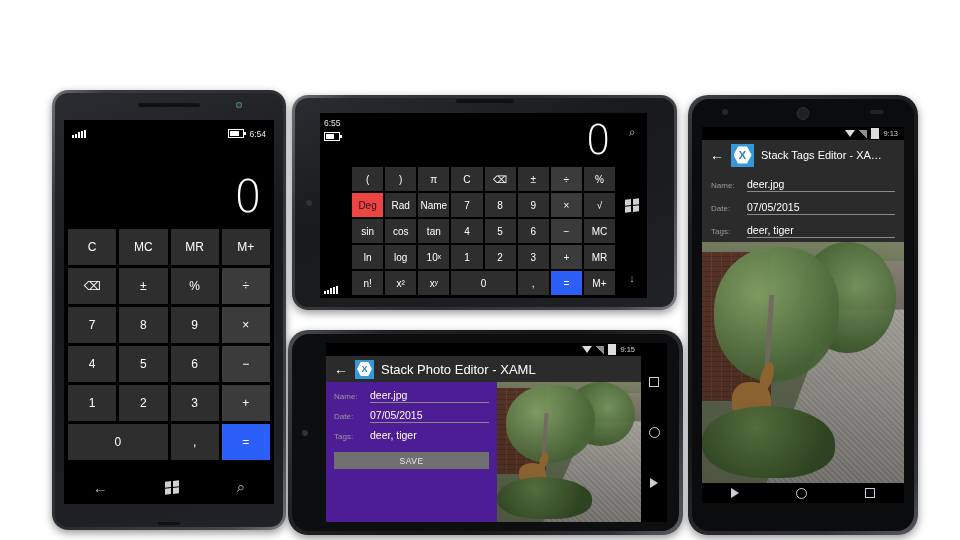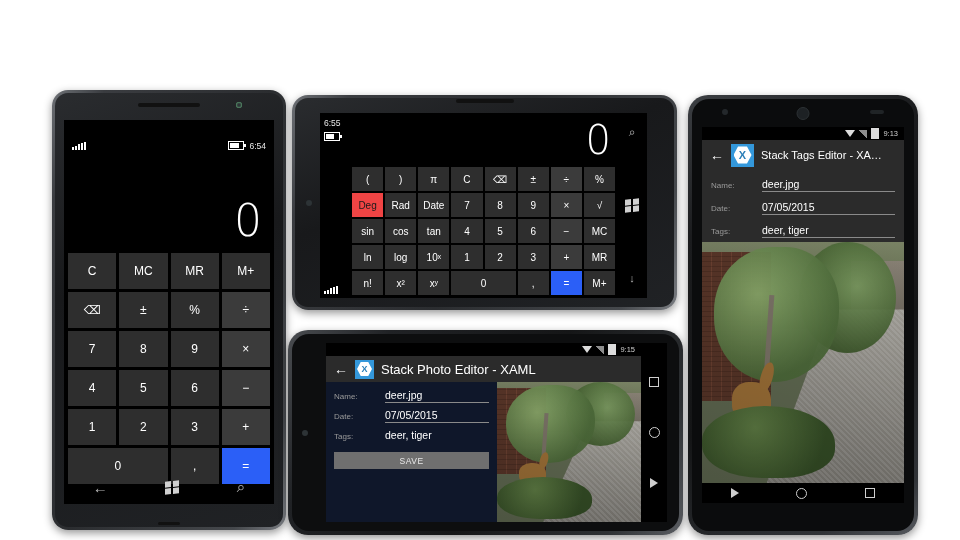--- a/index.html
+++ b/index.html
@@ -36,21 +36,21 @@
   .wp-speaker{
     position:absolute;left:50%;top:13px;transform:translateX(-50%);
     width:62px;height:4px;border-radius:2px;background:#111;
   }
   .wp-cam{position:absolute;right:44px;top:12px;width:6px;height:6px;border-radius:50%;
     background:#2d3336;box-shadow:inset 0 0 2px #8fa;}
   .wp-chin{position:absolute;left:50%;bottom:5px;transform:translateX(-50%);
     width:22px;height:3px;border-radius:2px;background:#111;}
 
   .wp-status{height:15px;display:flex;align-items:center;justify-content:space-between;
-    padding:18px 8px;color:#fff;font-size:8px;}
+    padding:6px 8px;color:#fff;font-size:8px;}
   .sigbars{display:inline-flex;align-items:flex-end;gap:1px;height:8px;}
   .sigbars i{display:block;width:2px;background:#fff;}
   .sigbars i:nth-child(1){height:3px}.sigbars i:nth-child(2){height:4px}
   .sigbars i:nth-child(3){height:6px}.sigbars i:nth-child(4){height:7px}
   .sigbars i:nth-child(5){height:8px}
   .st-right{display:flex;align-items:center;gap:5px;}
   .battery{position:relative;width:14px;height:7px;border:1px solid #fff;}
   .battery::after{content:"";position:absolute;right:-3px;top:1.5px;width:2px;height:3px;background:#fff;}
   .battery i{position:absolute;left:1px;top:1px;bottom:1px;width:60%;background:#fff;}
   .clock{font-size:8.5px;color:#e8e8e8;}
@@ -95,41 +95,41 @@
   #wp-landscape .keypad .key{font-size:10px;}
   .key.sel{background:#ef4444;color:#1a1a1a;}
   .wpl-right{width:30px;display:flex;flex-direction:column;align-items:center;
     justify-content:space-between;padding:12px 0 14px;color:#b0b0b0;font-size:12px;}
 
   
   #andr-landscape{left:288px;top:330px;width:395px;height:205px;}
   #andr-landscape .bezel{border-radius:20px;
     background:linear-gradient(120deg,#4a4d51,#202225 20%,#151617 55%,#2e3134 85%,#5b5e63);}
   #andr-landscape .bezel-inner{inset:4px;border-radius:17px;background:#0d0e0f;}
-  #andr-landscape .screen{left:38px;top:13px;right:16px;bottom:13px;background:#0f172a;}
+  #andr-landscape .screen{left:38px;top:13px;right:16px;bottom:13px;background:#4c1d95;}
   .and-l-wrap{display:flex;height:100%;}
   .and-l-content{flex:1;display:flex;flex-direction:column;min-width:0;}
   .and-statusbar{height:13px;background:#000;display:flex;align-items:center;
     justify-content:flex-end;gap:4px;padding-right:6px;color:#cfcfcf;font-size:7.5px;}
   .wifi-ico{width:0;height:0;border-left:5px solid transparent;border-right:5px solid transparent;
     border-top:7px solid #dcdcdc;}
   .sig-ico{width:8px;height:8px;background:linear-gradient(225deg,#8d8d8d 50%,transparent 50%);}
   .bat-ico{position:relative;width:6px;height:9px;border:1px solid #dcdcdc;background:#dcdcdc;}
   .and-appbar{height:26px;background:#2b2b2b;display:flex;align-items:center;gap:7px;padding:0 8px;}
   .and-back{color:#fff;font-size:14px;line-height:1;}
   .xlogo{width:19px;height:19px;background:#3498db;display:flex;align-items:center;
     justify-content:center;flex:0 0 auto;}
   .xhex{width:15px;height:15px;background:#fff;
     clip-path:polygon(25% 3%,75% 3%,100% 50%,75% 97%,25% 97%,0% 50%);
     display:flex;align-items:center;justify-content:center;
     color:#2c7fb8;font-size:9px;font-weight:bold;line-height:1;}
   .and-title{color:#fff;font-size:13px;white-space:nowrap;overflow:hidden;text-overflow:ellipsis;}
   .and-body{flex:1;display:flex;min-height:0;}
   .and-form{flex:1.08;padding:7px 8px 5px;display:flex;flex-direction:column;gap:6px;min-width:0;}
-  .frow{display:flex;align-items:baseline;gap:21px;}
+  .frow{display:flex;align-items:baseline;gap:6px;}
   .flabel{color:#9a9a9a;font-size:8px;width:30px;flex:0 0 auto;}
   .fvalue{flex:1;color:#fff;font-size:10.5px;border-bottom:1px solid #8a8a8a;padding-bottom:1px;}
   .fvalue.nb{border-bottom:none;}
   .savebtn{margin-top:4px;height:17px;background:#6f6f6f;color:#e9e9e9;font-size:8.5px;
     display:flex;align-items:center;justify-content:center;letter-spacing:.5px;}
   .and-photo{flex:1;min-width:0;}
   .and-nav-v{width:26px;background:#000;display:flex;flex-direction:column;
     align-items:center;justify-content:space-around;padding:14px 0;}
   .and-nav-h{height:20px;background:#000;display:flex;align-items:center;justify-content:space-around;}
   .nv-sq{width:8px;height:8px;border:1.4px solid #cfcfcf;}
@@ -287,21 +287,21 @@
               <div class="key">(</div>
               <div class="key">)</div>
               <div class="key">π</div>
               <div class="key">C</div>
               <div class="key">⌫</div>
               <div class="key">±</div>
               <div class="key op">÷</div>
               <div class="key">%</div>
               <div class="key sel">Deg</div>
               <div class="key">Rad</div>
-              <div class="key">Date</div>
+              <div class="key">Name</div>
               <div class="key">7</div>
               <div class="key">8</div>
               <div class="key">9</div>
               <div class="key op">×</div>
               <div class="key">√</div>
               <div class="key">sin</div>
               <div class="key">cos</div>
               <div class="key">tan</div>
               <div class="key">4</div>
               <div class="key">5</div>

